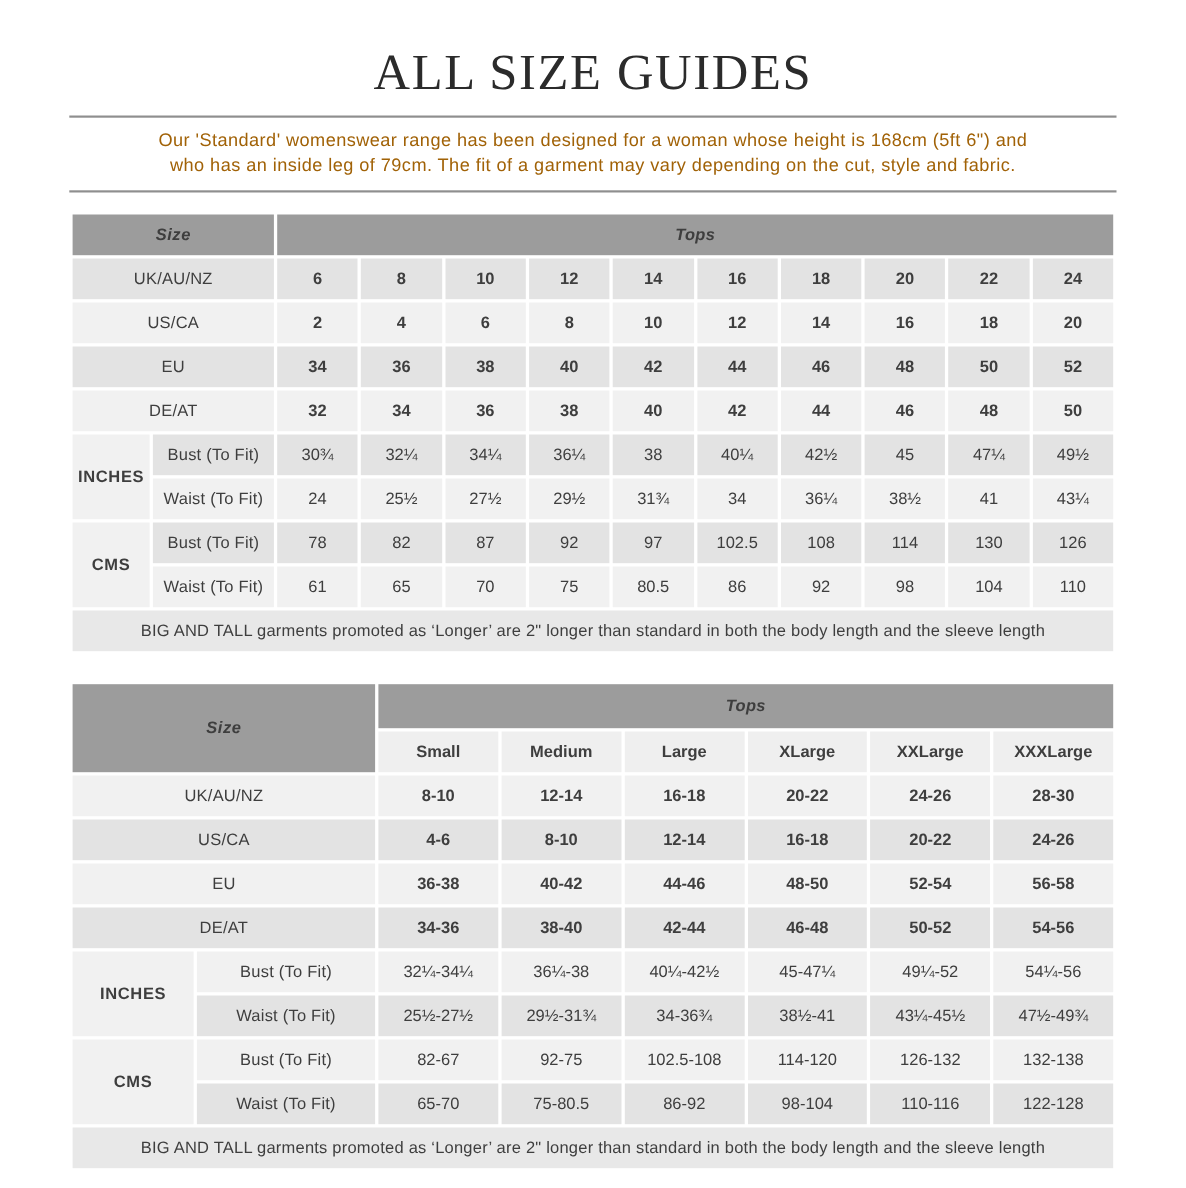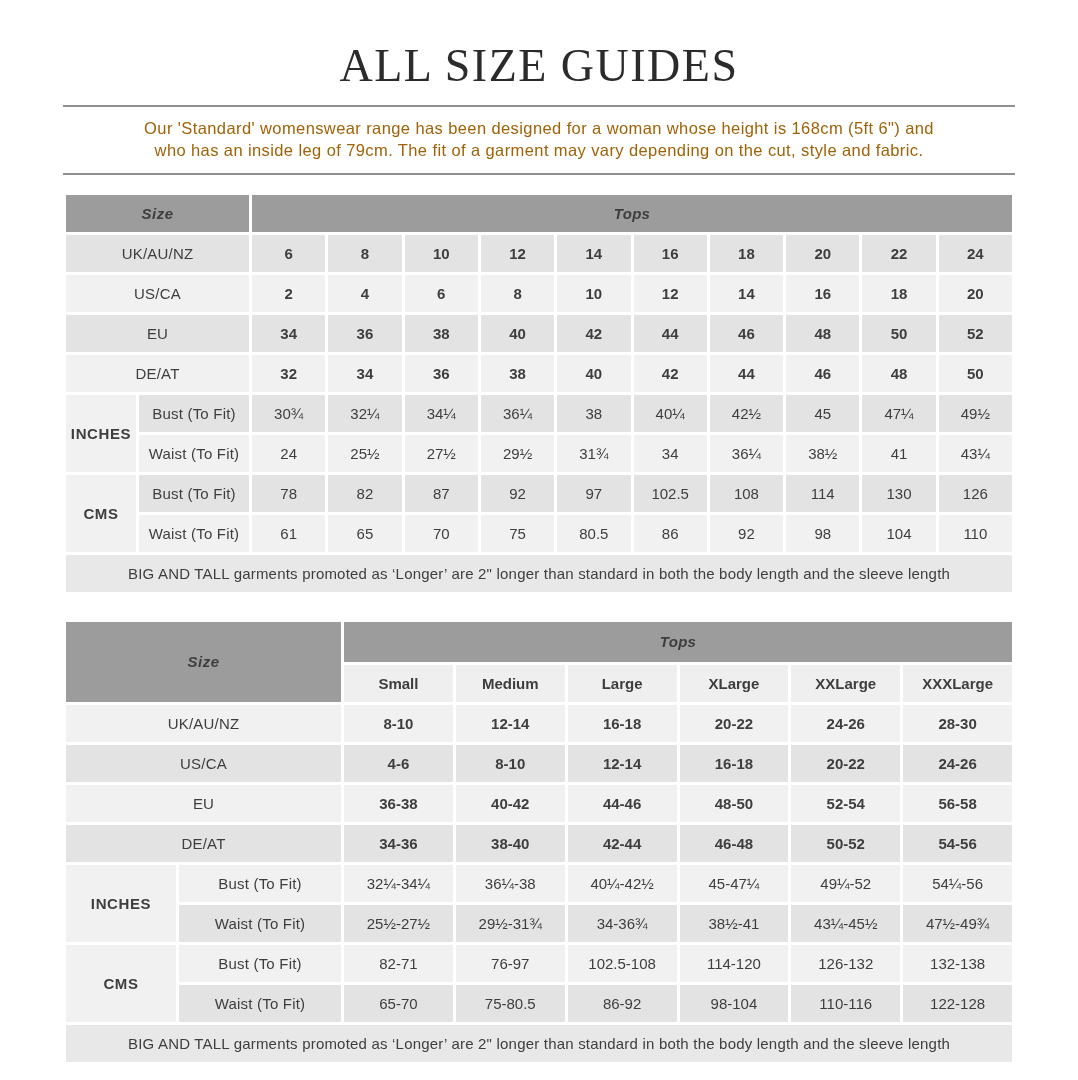--- a/index.html
+++ b/index.html
@@ -276,22 +276,22 @@
               <td class="measval">25½-27½</td>
               <td class="measval">29½-31¾</td>
               <td class="measval">34-36¾</td>
               <td class="measval">38½-41</td>
               <td class="measval">43¼-45½</td>
               <td class="measval">47½-49¾</td>
             </tr>
             <tr class="r-even">
               <td class="unit" rowspan="2">CMS</td>
               <td class="mlabel">Bust (To Fit)</td>
-              <td class="measval">82-71</td>
-              <td class="measval">76-97</td>
+              <td class="measval">82-67</td>
+              <td class="measval">92-75</td>
               <td class="measval">102.5-108</td>
               <td class="measval">114-120</td>
               <td class="measval">126-132</td>
               <td class="measval">132-138</td>
             </tr>
             <tr class="r-odd">
               <td class="mlabel">Waist (To Fit)</td>
               <td class="measval">65-70</td>
               <td class="measval">75-80.5</td>
               <td class="measval">86-92</td>

